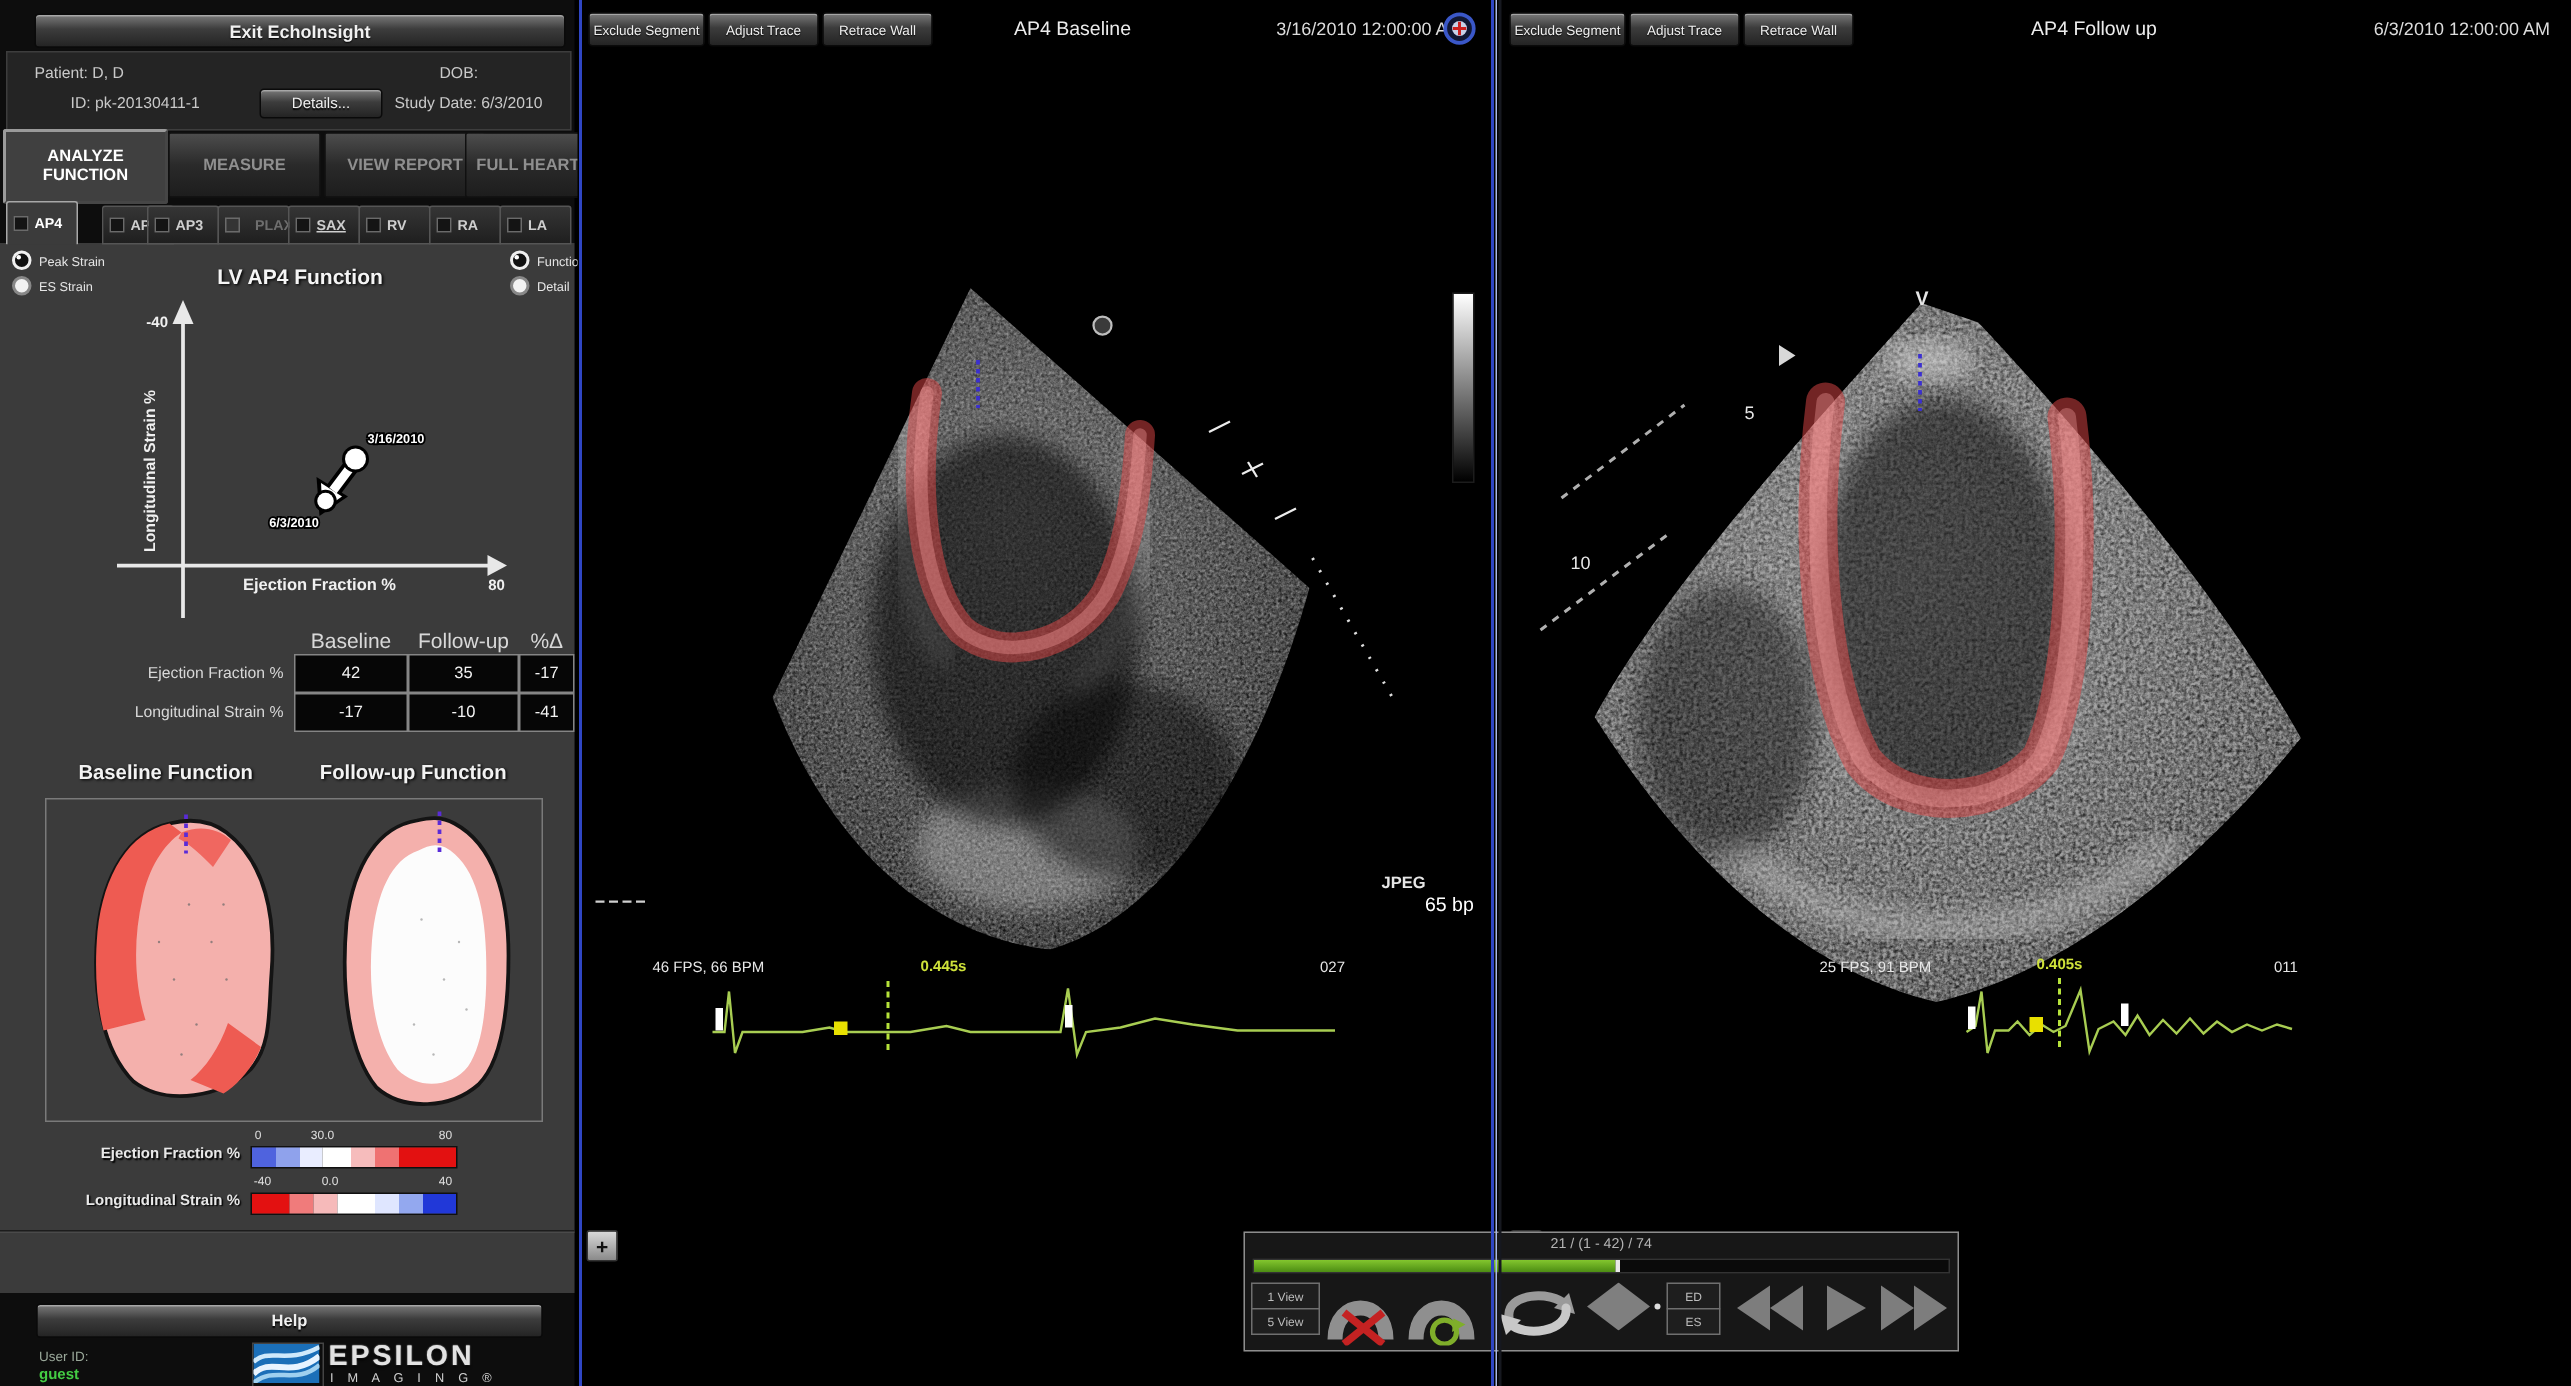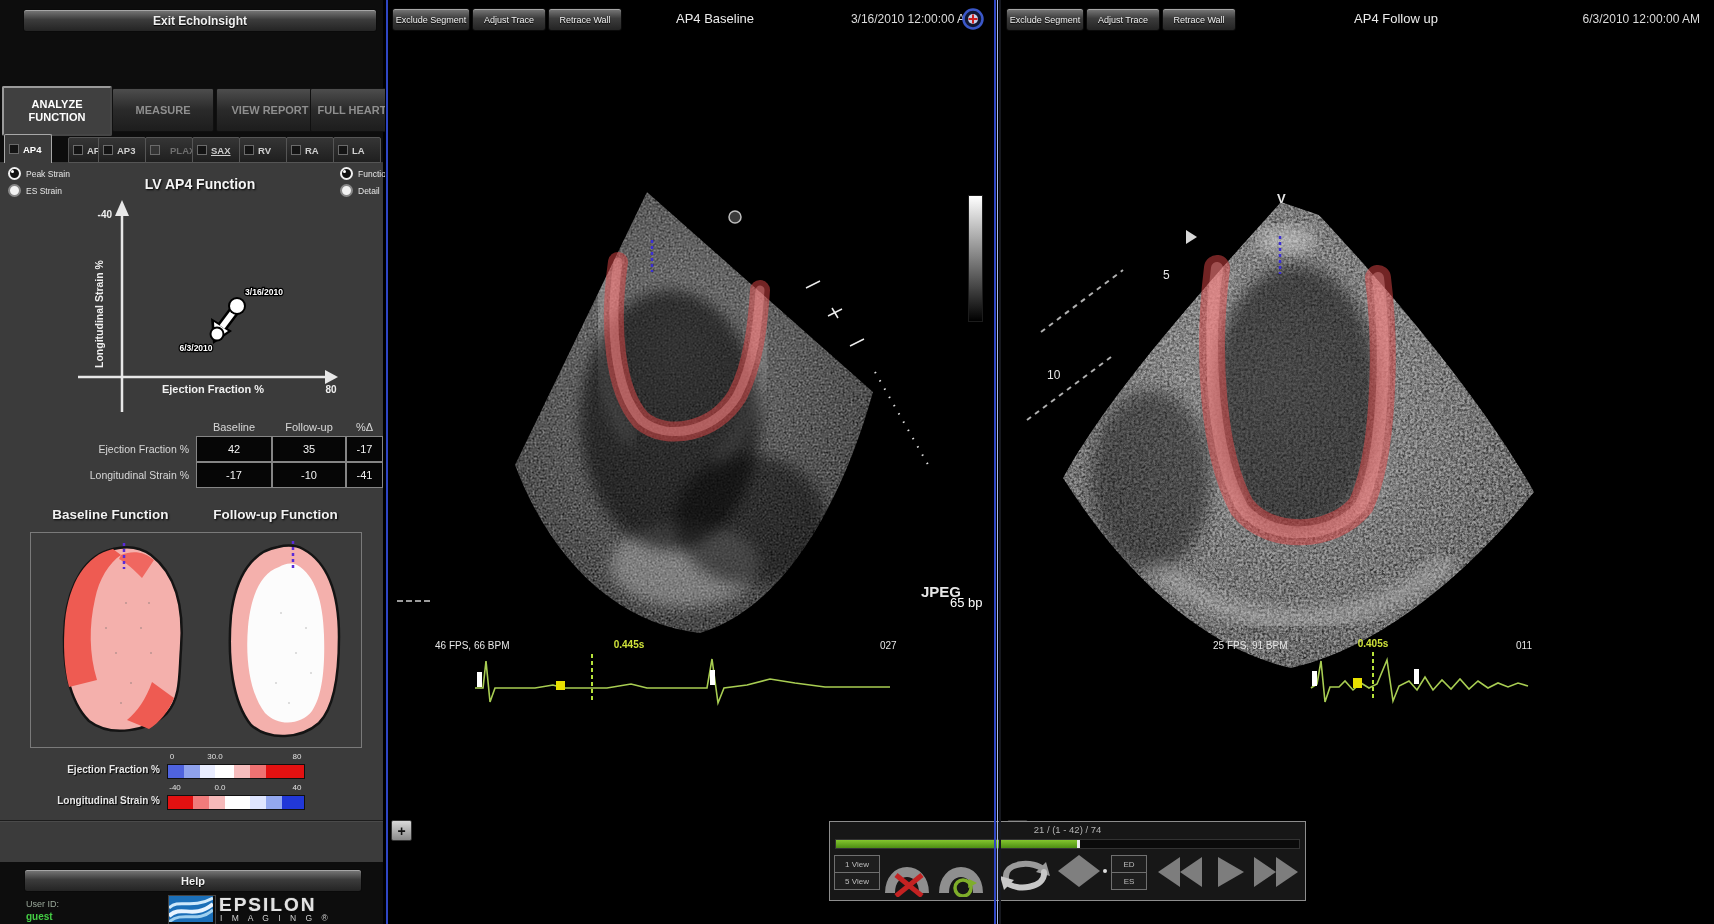--- a/index.html
+++ b/index.html
@@ -27,21 +27,21 @@
   .vtab.disabled{color:#6e6e6e;gap:10px;}
   .vbox{width:8px;height:8px;background:#141414;border:1px solid #6a6a6a;flex:none;}
   .vtab.disabled .vbox{background:#343434;}
   .radio-row{display:flex;align-items:center;gap:5px;font-size:8.5px;color:#e6e6e6;cursor:pointer;}
   .rdot{width:9px;height:9px;border-radius:50%;flex:none;}
   .rdot.ring{border:2px solid #f0f0f0;background:#111;box-shadow:inset 0 0 0 1.5px #111, inset 0 0 0 9px #fff0;}
   .rdot.ring::after{content:"";display:block;width:3px;height:3px;margin:1px;border-radius:50%;background:#fff;}
   .rdot.disc{background:#f2f2f2;border:2px solid #888;}
   #chart-title{left:55px;top:176px;width:290px;text-align:center;font-size:14px;font-weight:bold;color:#f5f5f5;text-shadow:1px 1px 2px #000;}
   #results-table{left:0;top:418px;width:383px;display:grid;grid-template-columns:196px 76px 74px 37px;font-size:10.5px;}
-  #results-table .hd{height:18px;line-height:18px;text-align:center;color:#d8d8d8;font-size:11px;}
+  #results-table .hd{height:18px;line-height:18px;text-align:center;color:#d8d8d8;font-size:14px;}
   #results-table .lbl{height:26px;line-height:26px;text-align:right;padding-right:7px;color:#d8d8d8;}
   #results-table .val{height:24px;line-height:24px;text-align:center;background:#060606;border:1px solid #858585;color:#f2f2f2;font-size:11px;}
   #map-titles{left:30px;top:507px;width:330px;display:flex;justify-content:space-around;font-size:13.5px;font-weight:bold;color:#f2f2f2;text-shadow:1px 1px 2px #000;}
   #maps-box{left:30px;top:532px;width:330px;height:214px;border:1px solid #7a7a7a;}
   .scale-label{width:160px;text-align:right;font-size:10px;font-weight:bold;color:#e8e8e8;text-shadow:1px 1px 1px #000;}
   .scale-bar{left:167px;width:136px;height:13px;display:flex;border:1px solid #101010;}
   .tick{width:30px;text-align:center;font-size:8px;color:#e0e0e0;}
   #groove{left:0;top:820px;width:383px;height:1px;background:#1c1c1c;border-bottom:1px solid #4a4a4a;}
   #help-btn{left:24px;top:869px;width:336px;height:21px;font-size:11px;font-weight:bold;}
   #userid-label{left:26px;top:899px;font-size:9px;color:#9aa89a;}
@@ -79,20 +79,27 @@
 </head>
 <body>
 
 <div id="app">
 
   <div id="sidebar">
     <div id="side-gray"></div>
 
     <div class="abs btn" id="exit-btn">Exit EchoInsight</div>
 
+    <div class="abs" id="patient-panel">
+      <div class="abs" id="patient-name">Patient: D, D</div>
+      <div class="abs" id="dob-label">DOB:</div>
+      <div class="abs" id="patient-id">ID: pk-20130411-1</div>
+      <div class="abs btn" id="details-btn">Details...</div>
+      <div class="abs" id="study-date">Study Date: 6/3/2010</div>
+    </div>
 
     <div class="abs main-tab active" style="left:2px;width:106px;">
         <span>ANALYZE FUNCTION</span>
       </div>
     <div class="abs main-tab" style="left:112px;width:100px;">
         <span>MEASURE</span>
       </div>
     <div class="abs main-tab" style="left:216px;width:90px;padding:0 8px;">
         <span>VIEW REPORT</span>
       </div>
@@ -344,21 +351,21 @@
         <rect x="325" y="670" width="5" height="15" fill="#fff"></rect>
         <rect x="171" y="681" width="9" height="9" fill="#e8e000"></rect>
         <line x1="207" y1="654" x2="207" y2="700" stroke="#b6e23a" stroke-width="2" stroke-dasharray="4,3"></line>
       </g>
     </svg>
 
     <div class="abs" id="gray-bar"></div>
     <div class="ov" style="left:50px;top:640px;">46 FPS, 66 BPM</div>
     <div class="ov green" style="left:208px;top:639px;width:72px;">0.445s</div>
     <div class="ov" style="left:495px;top:640px;">027</div>
-    <div class="ov" style="left:536px;top:583px;font-size:15px;font-weight:bold;">JPEG</div>
+    <div class="ov" style="left:536px;top:583px;font-size:11px;font-weight:bold;">JPEG</div>
     <div class="ov" style="left:565px;top:595px;font-size:13px;font-weight:normal;color:#fff;">65 bp</div>
     <div class="abs zoom-btn">+</div>
   </div>
 
   <div class="panel" id="panel-followup">
     <div class="abs btn tbtn" style="left:5px;width:76px;">Exclude Segment</div>
     <div class="abs btn tbtn" style="left:85px;width:72px;">Adjust Trace</div>
     <div class="abs btn tbtn" style="left:161px;width:72px;">Retrace Wall</div>
     <div class="abs p-title" style="left:300px;width:190px;">AP4 Follow up</div>
     <div class="abs p-time" style="right:14px;width:200px;">6/3/2010 12:00:00 AM</div>

